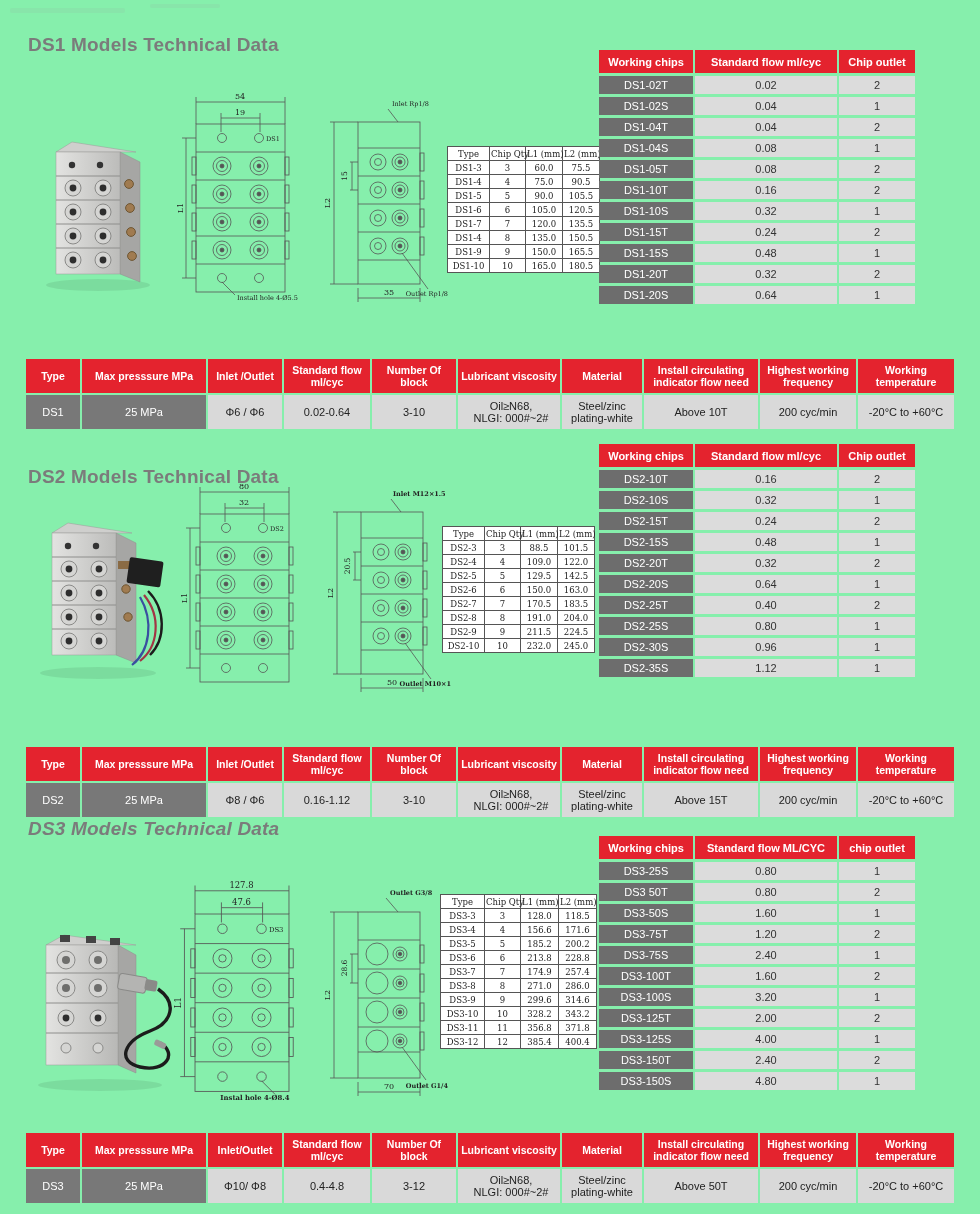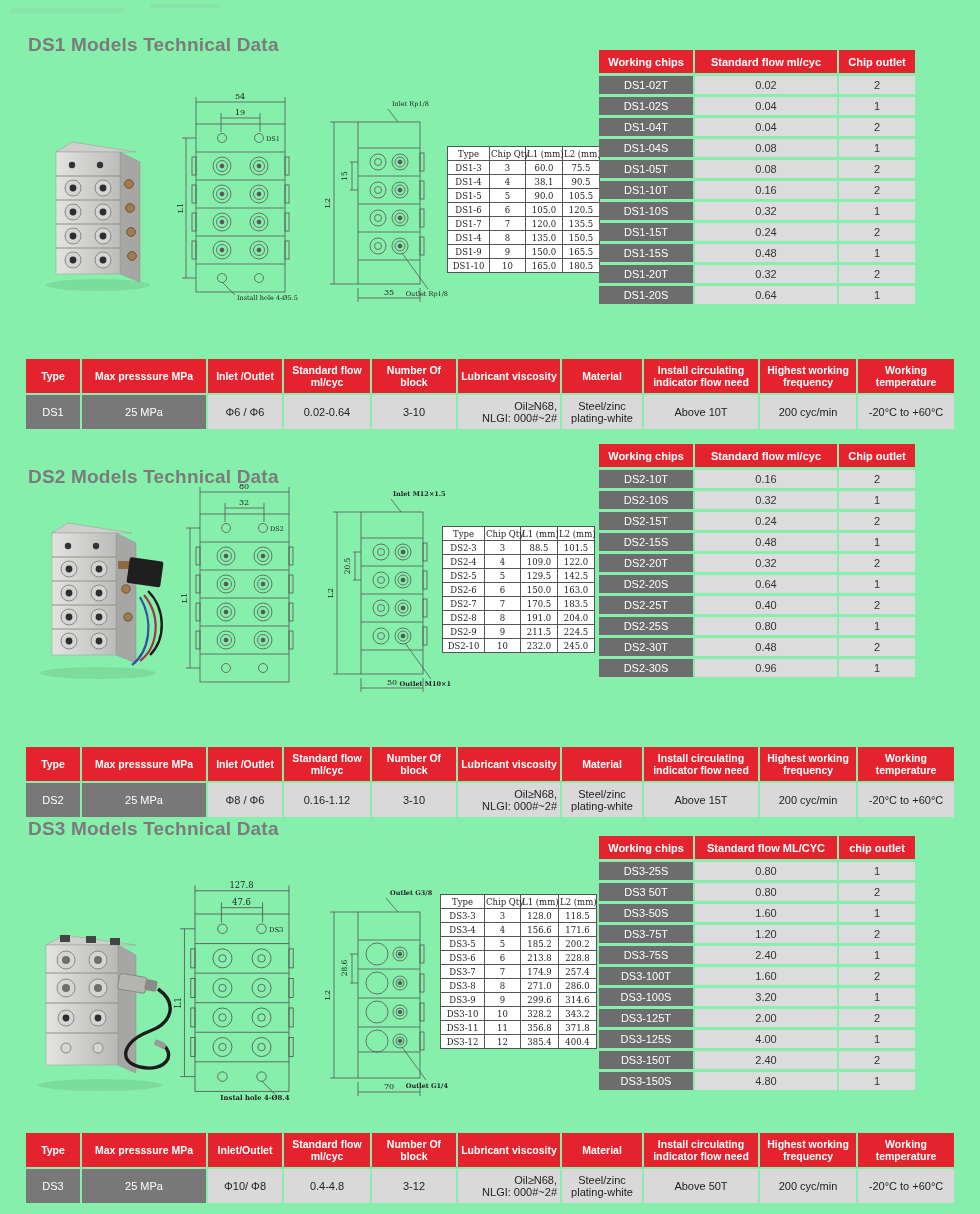--- a/index.html
+++ b/index.html
@@ -21,21 +21,21 @@
 
   
   table.summary{position:absolute;width:932px;table-layout:fixed;
                 border-collapse:separate;border-spacing:2px 2px;}
   table.summary th{background:#e4232e;color:#fff;font-size:10.5px;font-weight:bold;
                    line-height:1.15;height:32px;padding:1px 2px;text-align:center;
                    white-space:pre-line;}
   table.summary td{background:#d9d9d9;color:#222;font-size:11px;text-align:center;
                    height:34px;padding:0 3px;white-space:pre-line;}
   table.summary td:nth-child(1),table.summary td:nth-child(2){background:#787878;color:#fff;}
-  table.summary td:nth-child(6){text-align:right;padding-left:7px;}
+  table.summary td:nth-child(6){text-align:center;padding-left:7px;}
 
   
   table.dimtab{position:absolute;table-layout:fixed;border-collapse:collapse;
                background:#fff;font-family:"DejaVu Serif",serif;}
   table.dimtab th,table.dimtab td{border:0.8px solid #555;font-size:8.5px;font-weight:normal;
                color:#222;text-align:center;padding:1.5px 1px;white-space:nowrap;}
 
   svg{position:absolute;overflow:visible;}
   svg text{font-family:"DejaVu Serif",serif;fill:#222;}
 </style>
@@ -225,21 +225,21 @@
       <tbody>
         <tr>
           <td>DS1-3</td>
           <td>3</td>
           <td>60.0</td>
           <td>75.5</td>
         </tr>
         <tr>
           <td>DS1-4</td>
           <td>4</td>
-          <td>38.1</td>
+          <td>75.0</td>
           <td>90.5</td>
         </tr>
         <tr>
           <td>DS1-5</td>
           <td>5</td>
           <td>90.0</td>
           <td>105.5</td>
         </tr>
         <tr>
           <td>DS1-6</td>
@@ -671,27 +671,27 @@
           <td>DS2-25T</td>
           <td>0.40</td>
           <td>2</td>
         </tr>
         <tr>
           <td>DS2-25S</td>
           <td>0.80</td>
           <td>1</td>
         </tr>
         <tr>
-          <td>DS2-30T</td>
-          <td>0.48</td>
-          <td>2</td>
-        </tr>
-        <tr>
           <td>DS2-30S</td>
           <td>0.96</td>
+          <td>1</td>
+        </tr>
+        <tr>
+          <td>DS2-35S</td>
+          <td>1.12</td>
           <td>1</td>
         </tr>
       </tbody>
     </table>
 
   <table class="summary" style="left:24px;top:745px;">
     <colgroup>
         <col style="width:54px">
         <col style="width:124px">
         <col style="width:74px">
@@ -732,21 +732,21 @@
 NLGI: 000#~2#</td>
           <td>Steel/zinc
 plating-white</td>
           <td>Above 15T</td>
           <td>200 cyc/min</td>
           <td>-20°C to +60°C</td>
         </tr>
       </tbody>
     </table>
 
-  <h2 class="sec-title" style="left:28px;top:818px;">DS3 Models Technical Data</h2>
+  <h2 class="sec-title" style="left:28px;top:818px;font-style:italic;">DS3 Models Technical Data</h2>
 
   <svg style="left:8px;top:915px;" width="180" height="185" viewBox="0 0 180 185">
     <defs>
         <linearGradient id="g3" x1="0" y1="0" x2="1" y2="0">
       <stop offset="0" stop-color="#e3e3e1"></stop>
           <stop offset="1" stop-color="#b8b8b6"></stop>
         </linearGradient>
       </defs>
     <ellipse cx="92" cy="170" rx="62" ry="6" fill="rgba(0,0,0,0.08)"></ellipse>
     <polygon points="38,30 56,20 128,30 110,30" fill="#cfcfcd" stroke="#9a9a98" stroke-width="0.5"></polygon>

